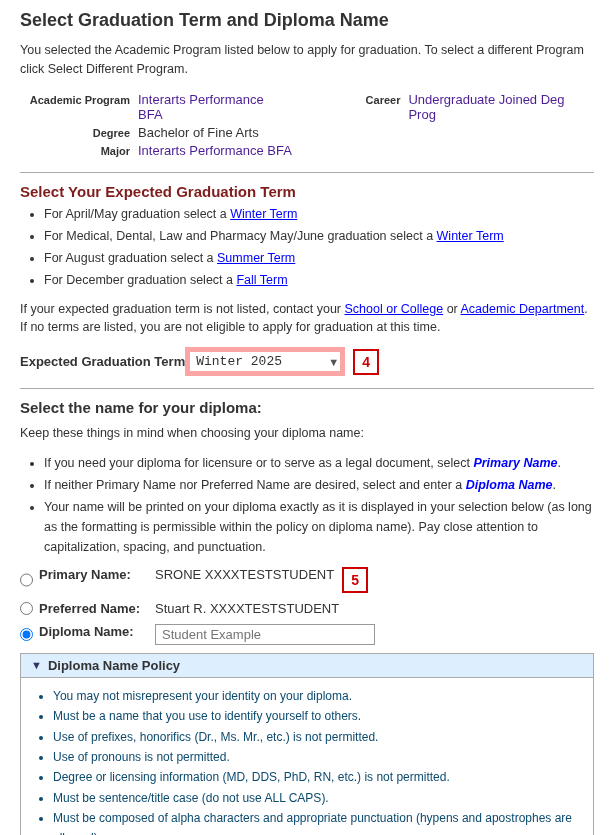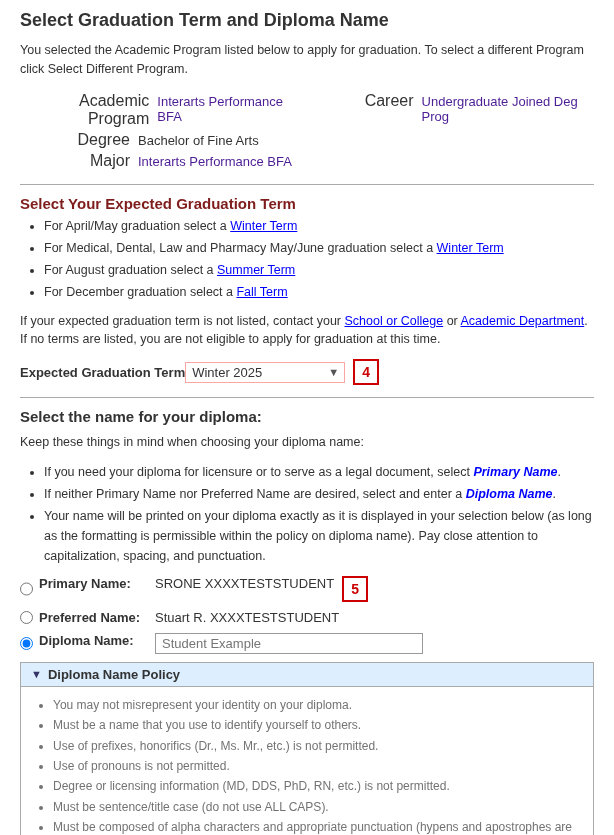--- a/index.html
+++ b/index.html
@@ -26,26 +26,26 @@
     }
     .info-table {
       margin-bottom: 14px;
     }
     .info-row {
       display: flex;
       align-items: baseline;
       margin-bottom: 3px;
     }
     .info-label {
-      font-weight: normal;
+      font-weight: bold;
       text-align: right;
       min-width: 110px;
       margin-right: 8px;
       color: #333;
-      font-size: 16px;
+      font-size: 11px;
     }
     .info-value {
       color: #4c1d95;
       font-size: 13px;
     }
     .info-value.black {
       color: #333;
     }
     .top-info {
       display: flex;
@@ -103,27 +103,28 @@
       white-space: nowrap;
       font-size: 13px;
     }
     .select-wrapper {
       position: relative;
       display: inline-block;
     }
     select.term-select {
       font-size: 13px;
       padding: 2px 24px 2px 6px;
-      border: 1px solid #fca5a5;
+      border: 5px solid #fca5a5;
       background: #fff;
       appearance: none;
       -webkit-appearance: none;
       min-width: 160px;
       cursor: pointer;
       color: #333;
+      font-family: Liberation Mono, monospace;
     }
     .select-arrow {
       position: absolute;
       right: 6px;
       top: 50%;
       transform: translateY(-50%);
       pointer-events: none;
       font-size: 11px;
       color: #555;
     }
@@ -158,21 +159,21 @@
       min-width: 110px;
       margin-right: 6px;
     }
     .radio-value {
       color: #333;
     }
     .diploma-input {
       border: 1px solid #999;
       padding: 2px 6px;
       font-size: 13px;
-      width: 268px;
+      width: 220px;
       background: #fff;
     }
     .policy-box {
       border: 1px solid #aaa;
       margin-top: 8px;
     }
     .policy-header {
       background: #ddeeff;
       padding: 4px 10px;
       font-weight: bold;
@@ -191,21 +192,21 @@
       padding: 8px 12px;
       background: #fff;
     }
     .policy-list {
       margin-left: 20px;
       font-size: 12px;
       line-height: 1.7;
       color: #00c;
     }
     .policy-list li {
-      color: #737373;
+      color: #0c4a6e;
     }
     .bold-link {
       font-weight: bold;
       color: #00f;
       font-style: italic;
     }
   </style>
 </head>
 <body>
 

